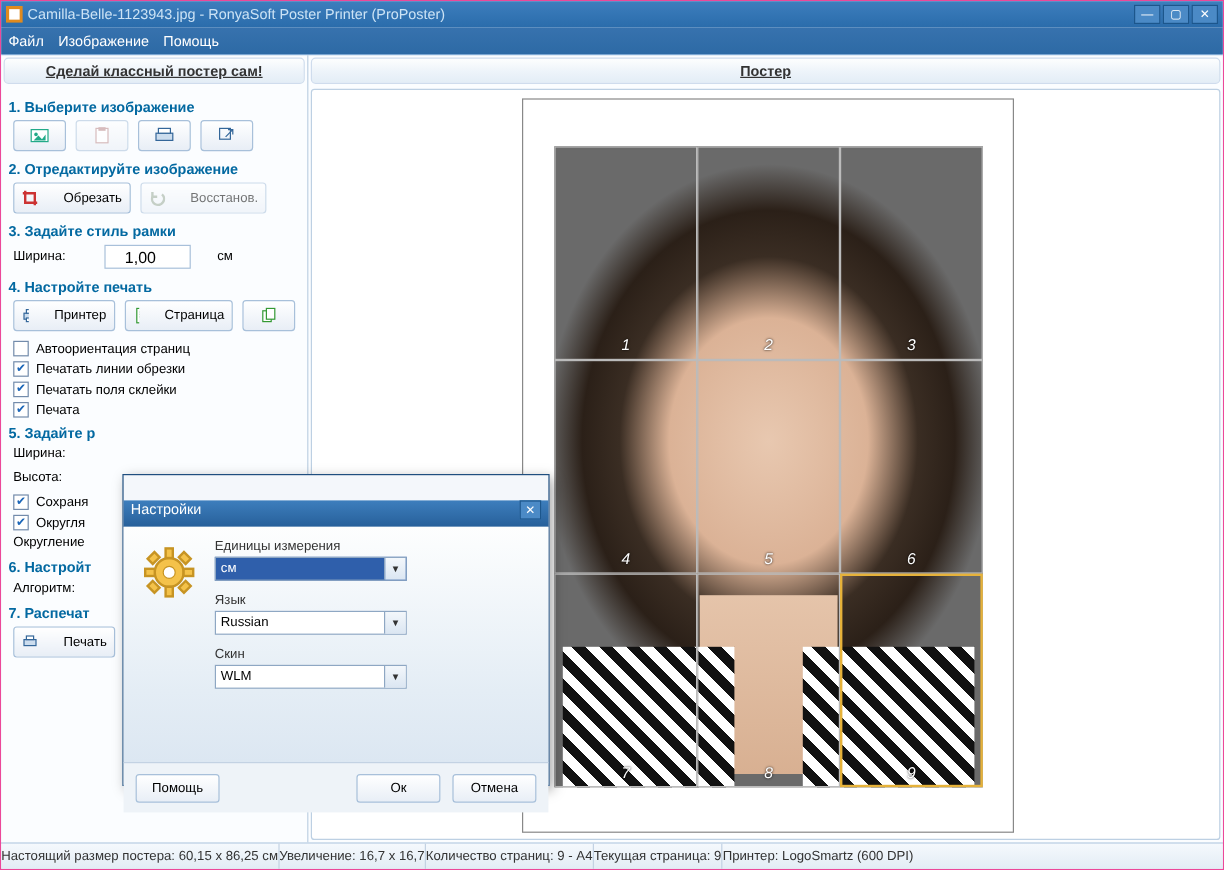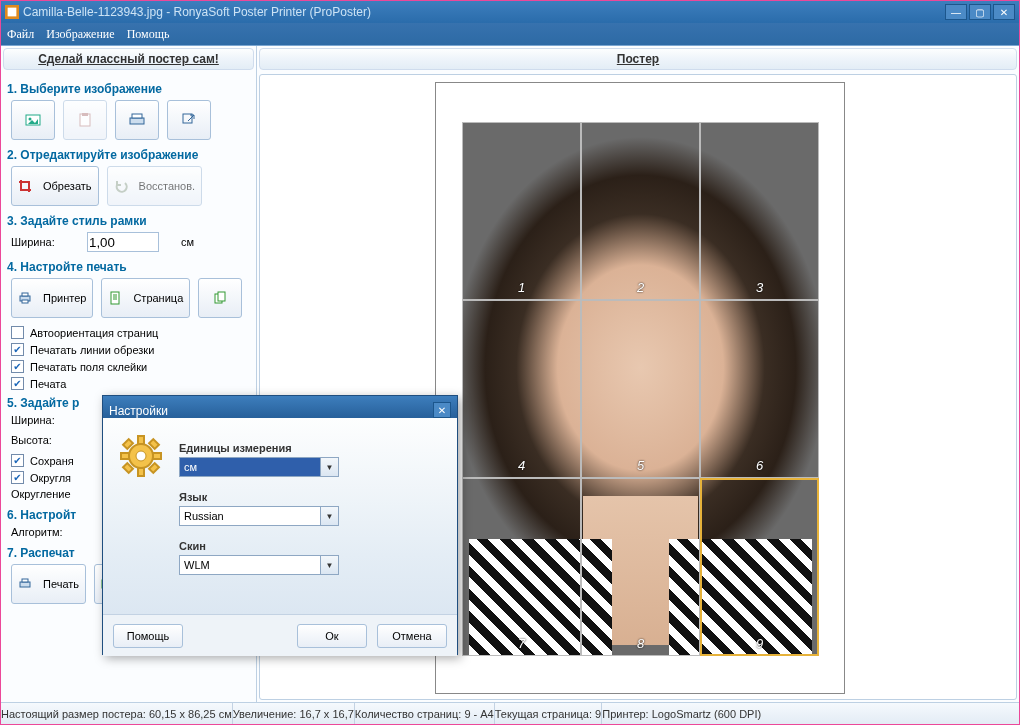--- a/index.html
+++ b/index.html
@@ -4,58 +4,58 @@
 <style>
 *{box-sizing:border-box;margin:0;padding:0;}
 body{font-family:Tahoma,Arial,sans-serif;font-size:11px;background:#2f5b8f;color:#000;overflow:hidden;width:1020px;height:725px;}
 .window{width:1020px;height:725px;background:#eaf2fb;border:1px solid #ec4899;display:flex;flex-direction:column;}
 .titlebar{height:22px;background:linear-gradient(to bottom,#3d7ebd,#2a6cab);display:flex;align-items:center;padding:0 4px;color:#cce3f5;font-size:12px;}
 .titlebar .icon{width:14px;height:14px;margin-right:4px;}
 .titlebar .title{flex:1;}
 .titlebar .winbtns{display:flex;gap:2px;}
 .winbtn{width:22px;height:16px;background:#4b8ac6;border:1px solid #1c568c;color:#fff;display:flex;align-items:center;justify-content:center;font-size:10px;cursor:default;}
 .menubar{height:22px;background:linear-gradient(to bottom,#3772ae,#2d6aa5);display:flex;align-items:center;padding:0 6px;color:#fff;font-size:12px;gap:12px;}
-.menubar span{cursor:default;font-family:Liberation Serif, serif;}
+.menubar span{cursor:default;}
 .workspace{flex:1;display:flex;background:#fbfdff;border-top:1px solid #7ba6d1;}
 .leftpanel{width:256px;border-right:1px solid #bdd0e3;display:flex;flex-direction:column;}
 .panel-stripe{height:22px;display:flex;align-items:center;justify-content:center;font-weight:bold;font-size:12px;color:#333;background:linear-gradient(to bottom,#fdfefe,#eef4fa 50%,#e3edf6);border:1px solid #cfdced;border-radius:4px;margin:2px;text-decoration:underline;}
 .leftbody{flex:1;padding:4px 6px;overflow:hidden;}
 .step{color:#0369a1;font-weight:bold;margin:6px 0 4px 0;font-size:12px;}
 .btnrow{display:flex;gap:8px;margin:4px 4px 8px 4px;}
-.sbtn{min-width:44px;height:40px;border:1px solid #a8c0da;border-radius:3px;background:linear-gradient(to bottom,#fff,#e8eef6);display:flex;align-items:center;justify-content:center;cursor:default;padding:0 6px;gap:11px;font-size:11px;}
+.sbtn{min-width:44px;height:26px;border:1px solid #a8c0da;border-radius:3px;background:linear-gradient(to bottom,#fff,#e8eef6);display:flex;align-items:center;justify-content:center;cursor:default;padding:0 6px;gap:21px;font-size:11px;}
 .sbtn.icononly{min-width:44px;}
 .sbtn.disabled{opacity:0.55;}
 .fieldrow{display:flex;align-items:center;gap:22px;margin:4px 4px 8px 4px;}
 .fieldrow label{width:54px;}
-.txt{width:72px;height:20px;border:1px solid #a8c0da;background:#fff;padding:0 1px;}
+.txt{width:72px;height:20px;border:1px solid #a8c0da;background:#fff;padding:0 16px;}
 .chkrow{display:flex;align-items:center;gap:6px;margin:4px 4px;}
 .chk{width:13px;height:13px;border:1px solid #728bab;background:#fff;display:inline-flex;align-items:center;justify-content:center;color:#1b66b8;font-size:10px;line-height:1;}
 .rightpanel{flex:1;display:flex;flex-direction:column;}
 .preview{flex:1;position:relative;background:#fff;border:1px solid #bdd0e3;margin:2px;border-radius:3px;}
 .paper{position:absolute;left:175px;top:7px;width:410px;height:612px;border:1px solid #888;background:#fff;}
 .image-area{position:absolute;left:26px;top:39px;width:357px;height:534px;background:#6a6a6a;display:grid;grid-template-columns:repeat(3,1fr);grid-template-rows:repeat(3,1fr);}
 .cell{border:1px solid #bbb;position:relative;color:#fff;font-style:italic;font-size:13px;text-shadow:0 0 2px #000;}
 .cell span{position:absolute;bottom:4px;left:50%;transform:translateX(-50%);}
 .cell.sel{outline:2px solid #e6b23a;outline-offset:-2px;}
 .face{position:absolute;inset:0;background:radial-gradient(ellipse 58% 48% at 50% 46%, #e8c8b0 0%, #dbb296 40%, #3a2d23 60%, #2b2018 75%, #6a6a6a 90%);}
 .neck{position:absolute;left:34%;top:70%;width:32%;height:28%;background:linear-gradient(#e5c4aa,#d8b092);}
 .clothL{position:absolute;left:2%;bottom:0;width:40%;height:22%;background:repeating-linear-gradient(45deg,#fff 0 8px,#111 8px 16px);}
 .clothR{position:absolute;right:2%;bottom:0;width:40%;height:22%;background:repeating-linear-gradient(45deg,#fff 0 8px,#111 8px 16px);}
 .statusbar{height:22px;border-top:1px solid #bdd0e3;background:linear-gradient(to bottom,#f5f9fd,#e3ecf5);display:flex;align-items:center;font-size:11px;color:#333;}
 .stat{padding:0 0;border-right:1px solid #c3d2e3;height:100%;display:flex;align-items:center;}
 .stat:last-child{border-right:none;flex:1;}
 
 .dialog{position:absolute;left:102px;top:395px;width:356px;height:260px;border:1px solid #1f4e7f;background:#f4f7fb;box-shadow:3px 3px 10px rgba(0,0,0,.35);}
-.dlg-title{height:22px;background:linear-gradient(to bottom,#3d7ebd,#27609a);color:#fff;display:flex;align-items:flex-end;padding:0 6px;font-size:12px;}
+.dlg-title{height:22px;background:linear-gradient(to bottom,#3d7ebd,#27609a);color:#fff;display:flex;align-items:flex-start;padding:0 6px;font-size:12px;margin-top:21px;}
 .dlg-title span{flex:1;}
 .dlg-x{width:18px;height:16px;background:#4b8ac6;border:1px solid #1c568c;display:flex;align-items:center;justify-content:center;color:#fff;font-size:10px;}
 .dlg-body{padding:10px 14px 6px 14px;background:linear-gradient(to bottom,#fdfefe,#e4edf5 70%,#dce7f2);height:196px;display:flex;gap:14px;}
 .gear{width:48px;height:48px;margin-top:4px;}
 .fields{flex:1;}
-.flabel{font-weight:bold;color:#333;margin:14px 0 3px 0;font-size:11px;}
+.flabel{font-weight:normal;color:#333;margin:0 0 3px 0;font-size:11px;}
 .combo{width:160px;height:20px;border:1px solid #8ea7c3;background:#fff;display:flex;align-items:center;padding:0 4px;position:relative;margin-bottom:10px;}
 .combo.sel{background:#2f5fab;color:#fff;}
 .combo .arrow{position:absolute;right:0;top:0;bottom:0;width:18px;border-left:1px solid #8ea7c3;background:linear-gradient(#f3f7fb,#dbe6f2);display:flex;align-items:center;justify-content:center;color:#333;font-size:8px;}
 .dlg-foot{height:42px;border-top:1px solid #c3d2e3;background:#eef3f8;display:flex;align-items:center;padding:0 10px;gap:10px;}
 .dlg-foot .spacer{flex:1;}
 .dbtn{min-width:70px;height:24px;border:1px solid #a8c0da;border-radius:3px;background:linear-gradient(to bottom,#fff,#e8eef6);display:flex;align-items:center;justify-content:center;font-size:11px;}
 svg{display:block;}
 </style>
 </head>
 <body>

